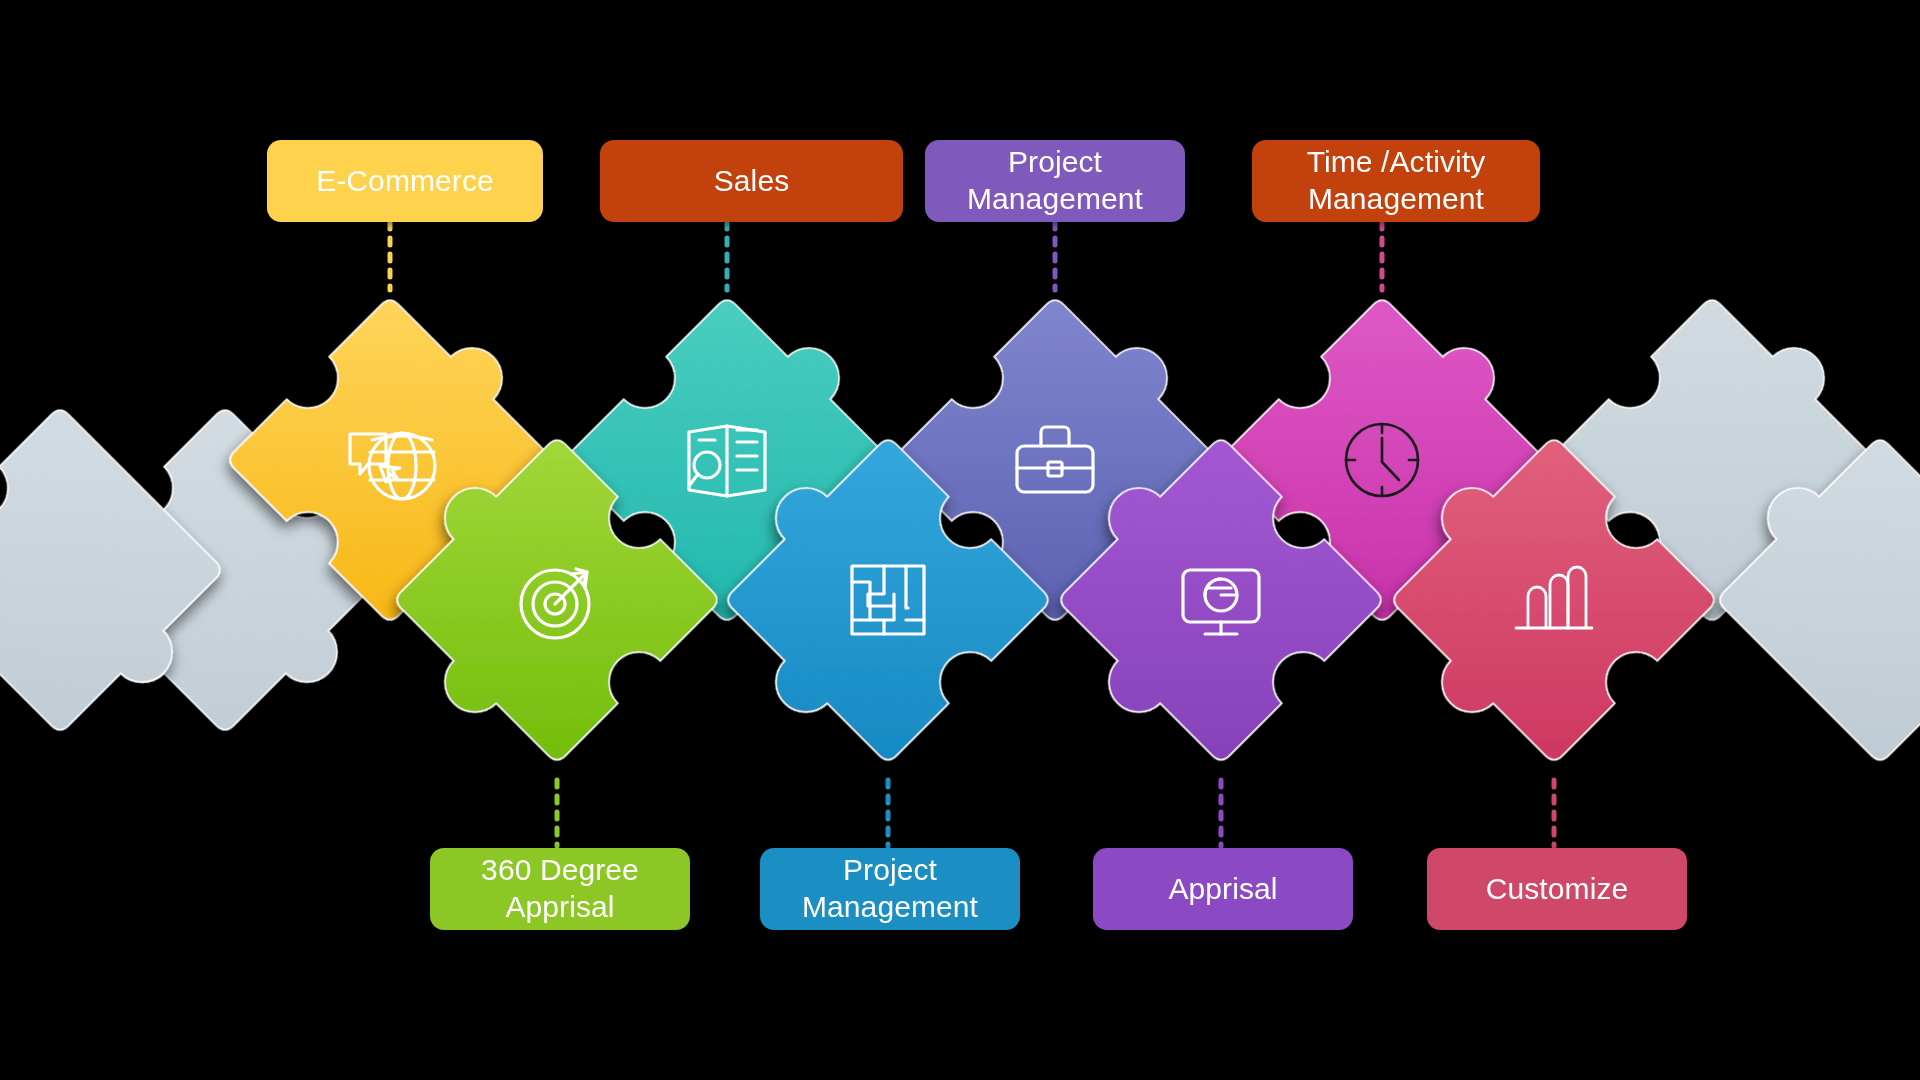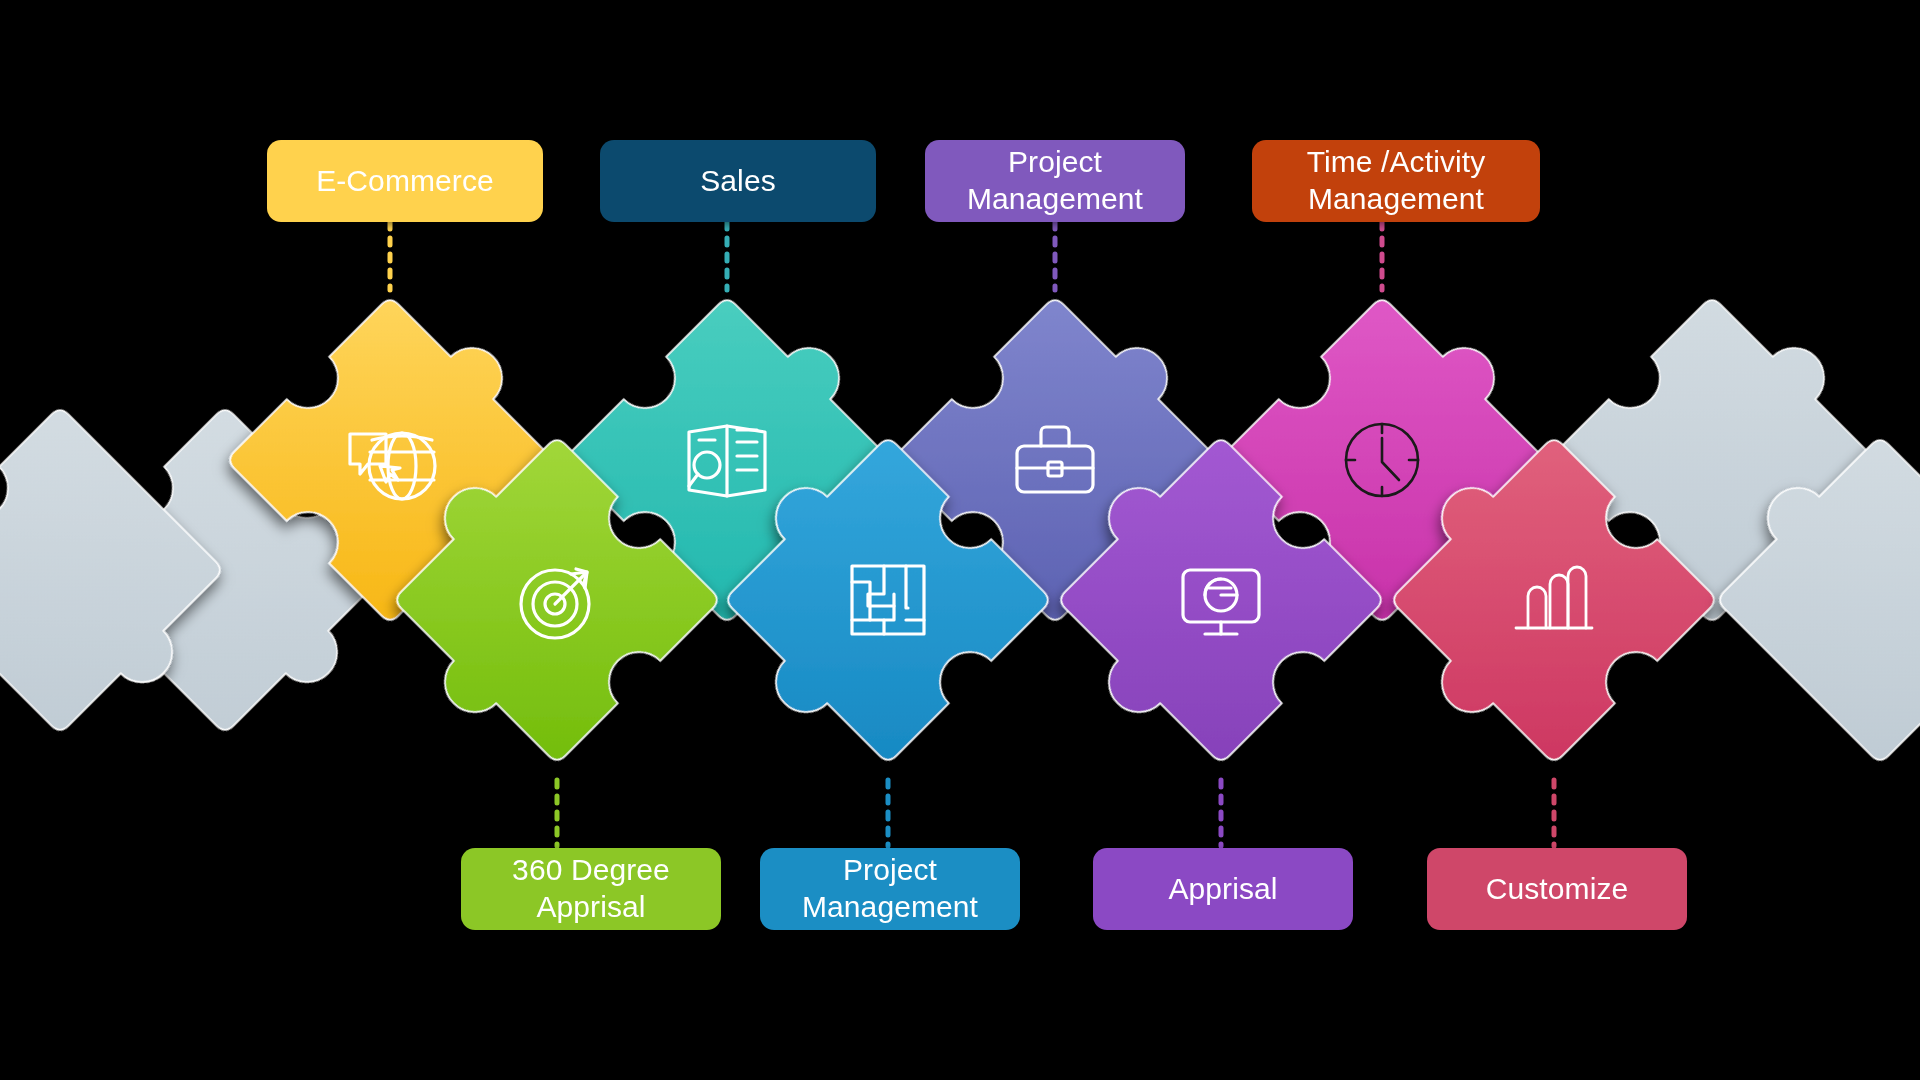--- a/index.html
+++ b/index.html
@@ -227,28 +227,28 @@
         <line x1="1382" y1="222" x2="1382" y2="290" stroke="#cf4b8e" stroke-width="5" stroke-dasharray="7 9" stroke-linecap="round"></line>
         <line x1="557" y1="780" x2="557" y2="846" stroke="#8cc726" stroke-width="5" stroke-dasharray="7 9" stroke-linecap="round"></line>
         <line x1="888" y1="780" x2="888" y2="846" stroke="#1b8ec4" stroke-width="5" stroke-dasharray="7 9" stroke-linecap="round"></line>
         <line x1="1221" y1="780" x2="1221" y2="846" stroke="#8b49c4" stroke-width="5" stroke-dasharray="7 9" stroke-linecap="round"></line>
         <line x1="1554" y1="780" x2="1554" y2="846" stroke="#cf4769" stroke-width="5" stroke-dasharray="7 9" stroke-linecap="round"></line>
       </g>
   </svg>
 
   <div id="top-labels-layer">
       <div class="label-box" style="left: 267px; top: 140px; width: 276px; height: 82px; background: rgb(255, 210, 77);">E-Commerce</div>
-      <div class="label-box" style="left: 600px; top: 140px; width: 276px; height: 82px; background: #0c4a6e;">Sales</div>
+      <div class="label-box" style="left: 600px; top: 140px; width: 303px; height: 82px; background: #c2410c;">Sales</div>
       <div class="label-box" style="left: 925px; top: 140px; width: 260px; height: 82px; background: rgb(128, 89, 189);">Project
 Management</div>
       <div class="label-box" style="left: 1252px; top: 140px; width: 288px; height: 82px; background: #c2410c;">Time /Activity
 Management</div>
     </div>
   <div id="bottom-labels-layer">
-      <div class="label-box" style="left: 430px; top: 848px; width: 260px; height: 82px; background: rgb(140, 199, 38); margin-left: 31px;">360 Degree
+      <div class="label-box" style="left: 430px; top: 848px; width: 260px; height: 82px; background: rgb(140, 199, 38);">360 Degree
 Apprisal</div>
       <div class="label-box" style="left: 760px; top: 848px; width: 260px; height: 82px; background: rgb(27, 142, 196);">Project
 Management</div>
       <div class="label-box" style="left: 1093px; top: 848px; width: 260px; height: 82px; background: rgb(139, 73, 196);">Apprisal</div>
       <div class="label-box" style="left: 1427px; top: 848px; width: 260px; height: 82px; background: rgb(207, 71, 105); border-radius: 13px;">Customize</div>
     </div>
 
 </div>
 
 </body></html>

